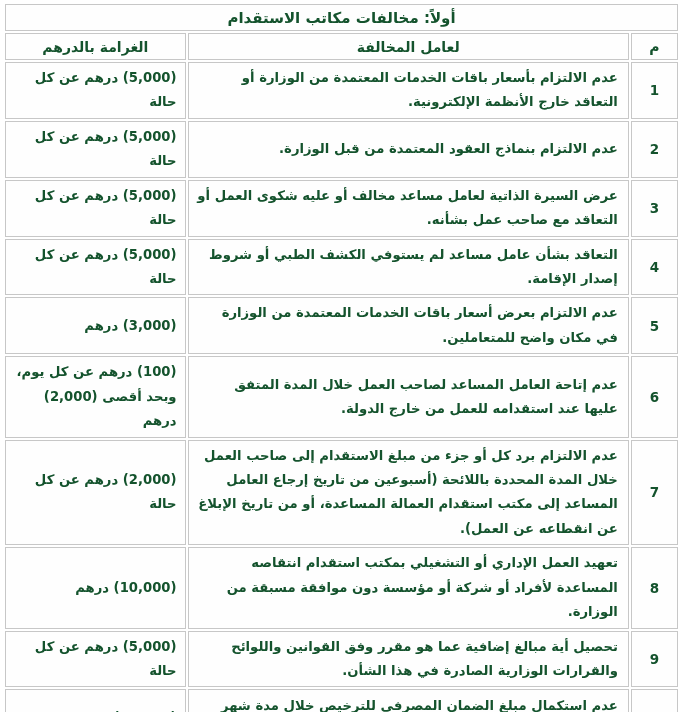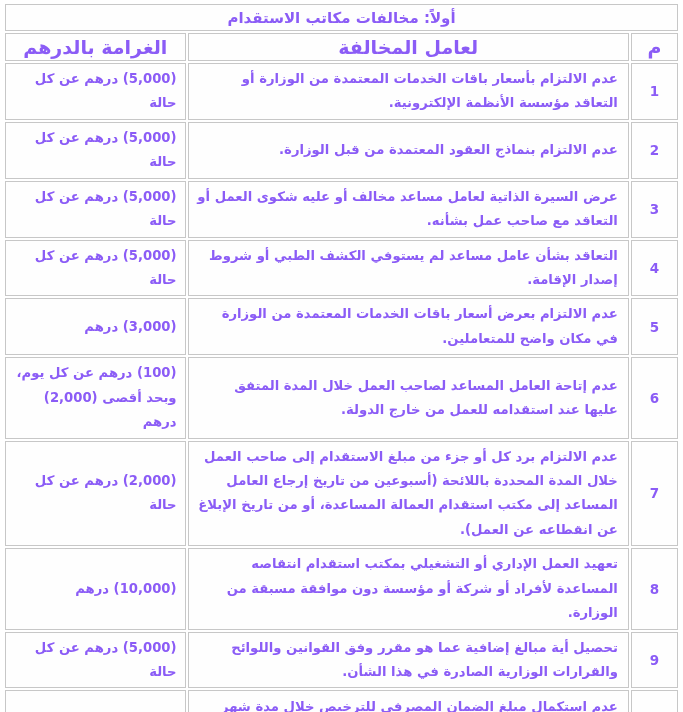--- a/index.html
+++ b/index.html
@@ -23,37 +23,37 @@
   table.vtable {
     width: 677px;
     table-layout: fixed;
     border-collapse: separate;
     border-spacing: 2px;
     direction: rtl;
   }
   table.vtable td, table.vtable th {
     border: 1px solid #c7c7c7;
     background: #fefefe;
-    color: #8b5cf6;
+    color: #14532d;
     font-weight: bold;
     vertical-align: middle;
     box-sizing: border-box;
     overflow: hidden;
   }
   
   tr.title-row th {
     height: 27px;
     font-size: 15px;
     text-align: center;
     padding: 2px 6px;
   }
   
   tr.head-row th {
     height: 27px;
-    font-size: 19px;
+    font-size: 14px;
     text-align: center;
     padding: 2px 6px;
   }
   
   td.cell-num {
     text-align: center;
     font-size: 13.5px;
     padding: 2px 4px;
   }
   td.cell-violation {
@@ -97,21 +97,21 @@
       </tr>
       <tr class="head-row">
         <th>م</th>
         <th>لعامل المخالفة</th>
         <th>الغرامة بالدرهم</th>
       </tr>
     </thead>
     <tbody>
         <tr>
     <td class="cell-num">1</td>
-    <td class="cell-violation">عدم الالتزام بأسعار باقات الخدمات المعتمدة من الوزارة أو التعاقد مؤسسة الأنظمة الإلكترونية.</td>
+    <td class="cell-violation">عدم الالتزام بأسعار باقات الخدمات المعتمدة من الوزارة أو التعاقد خارج الأنظمة الإلكترونية.</td>
     <td class="cell-fine">(5,000) درهم عن كل حالة</td>
   </tr>
         <tr>
     <td class="cell-num">2</td>
     <td class="cell-violation">عدم الالتزام بنماذج العقود المعتمدة من قبل الوزارة.</td>
     <td class="cell-fine">(5,000) درهم عن كل حالة</td>
   </tr>
         <tr>
     <td class="cell-num">3</td>
     <td class="cell-violation">عرض السيرة الذاتية لعامل مساعد مخالف أو عليه شكوى العمل أو التعاقد مع صاحب عمل بشأنه.</td>

